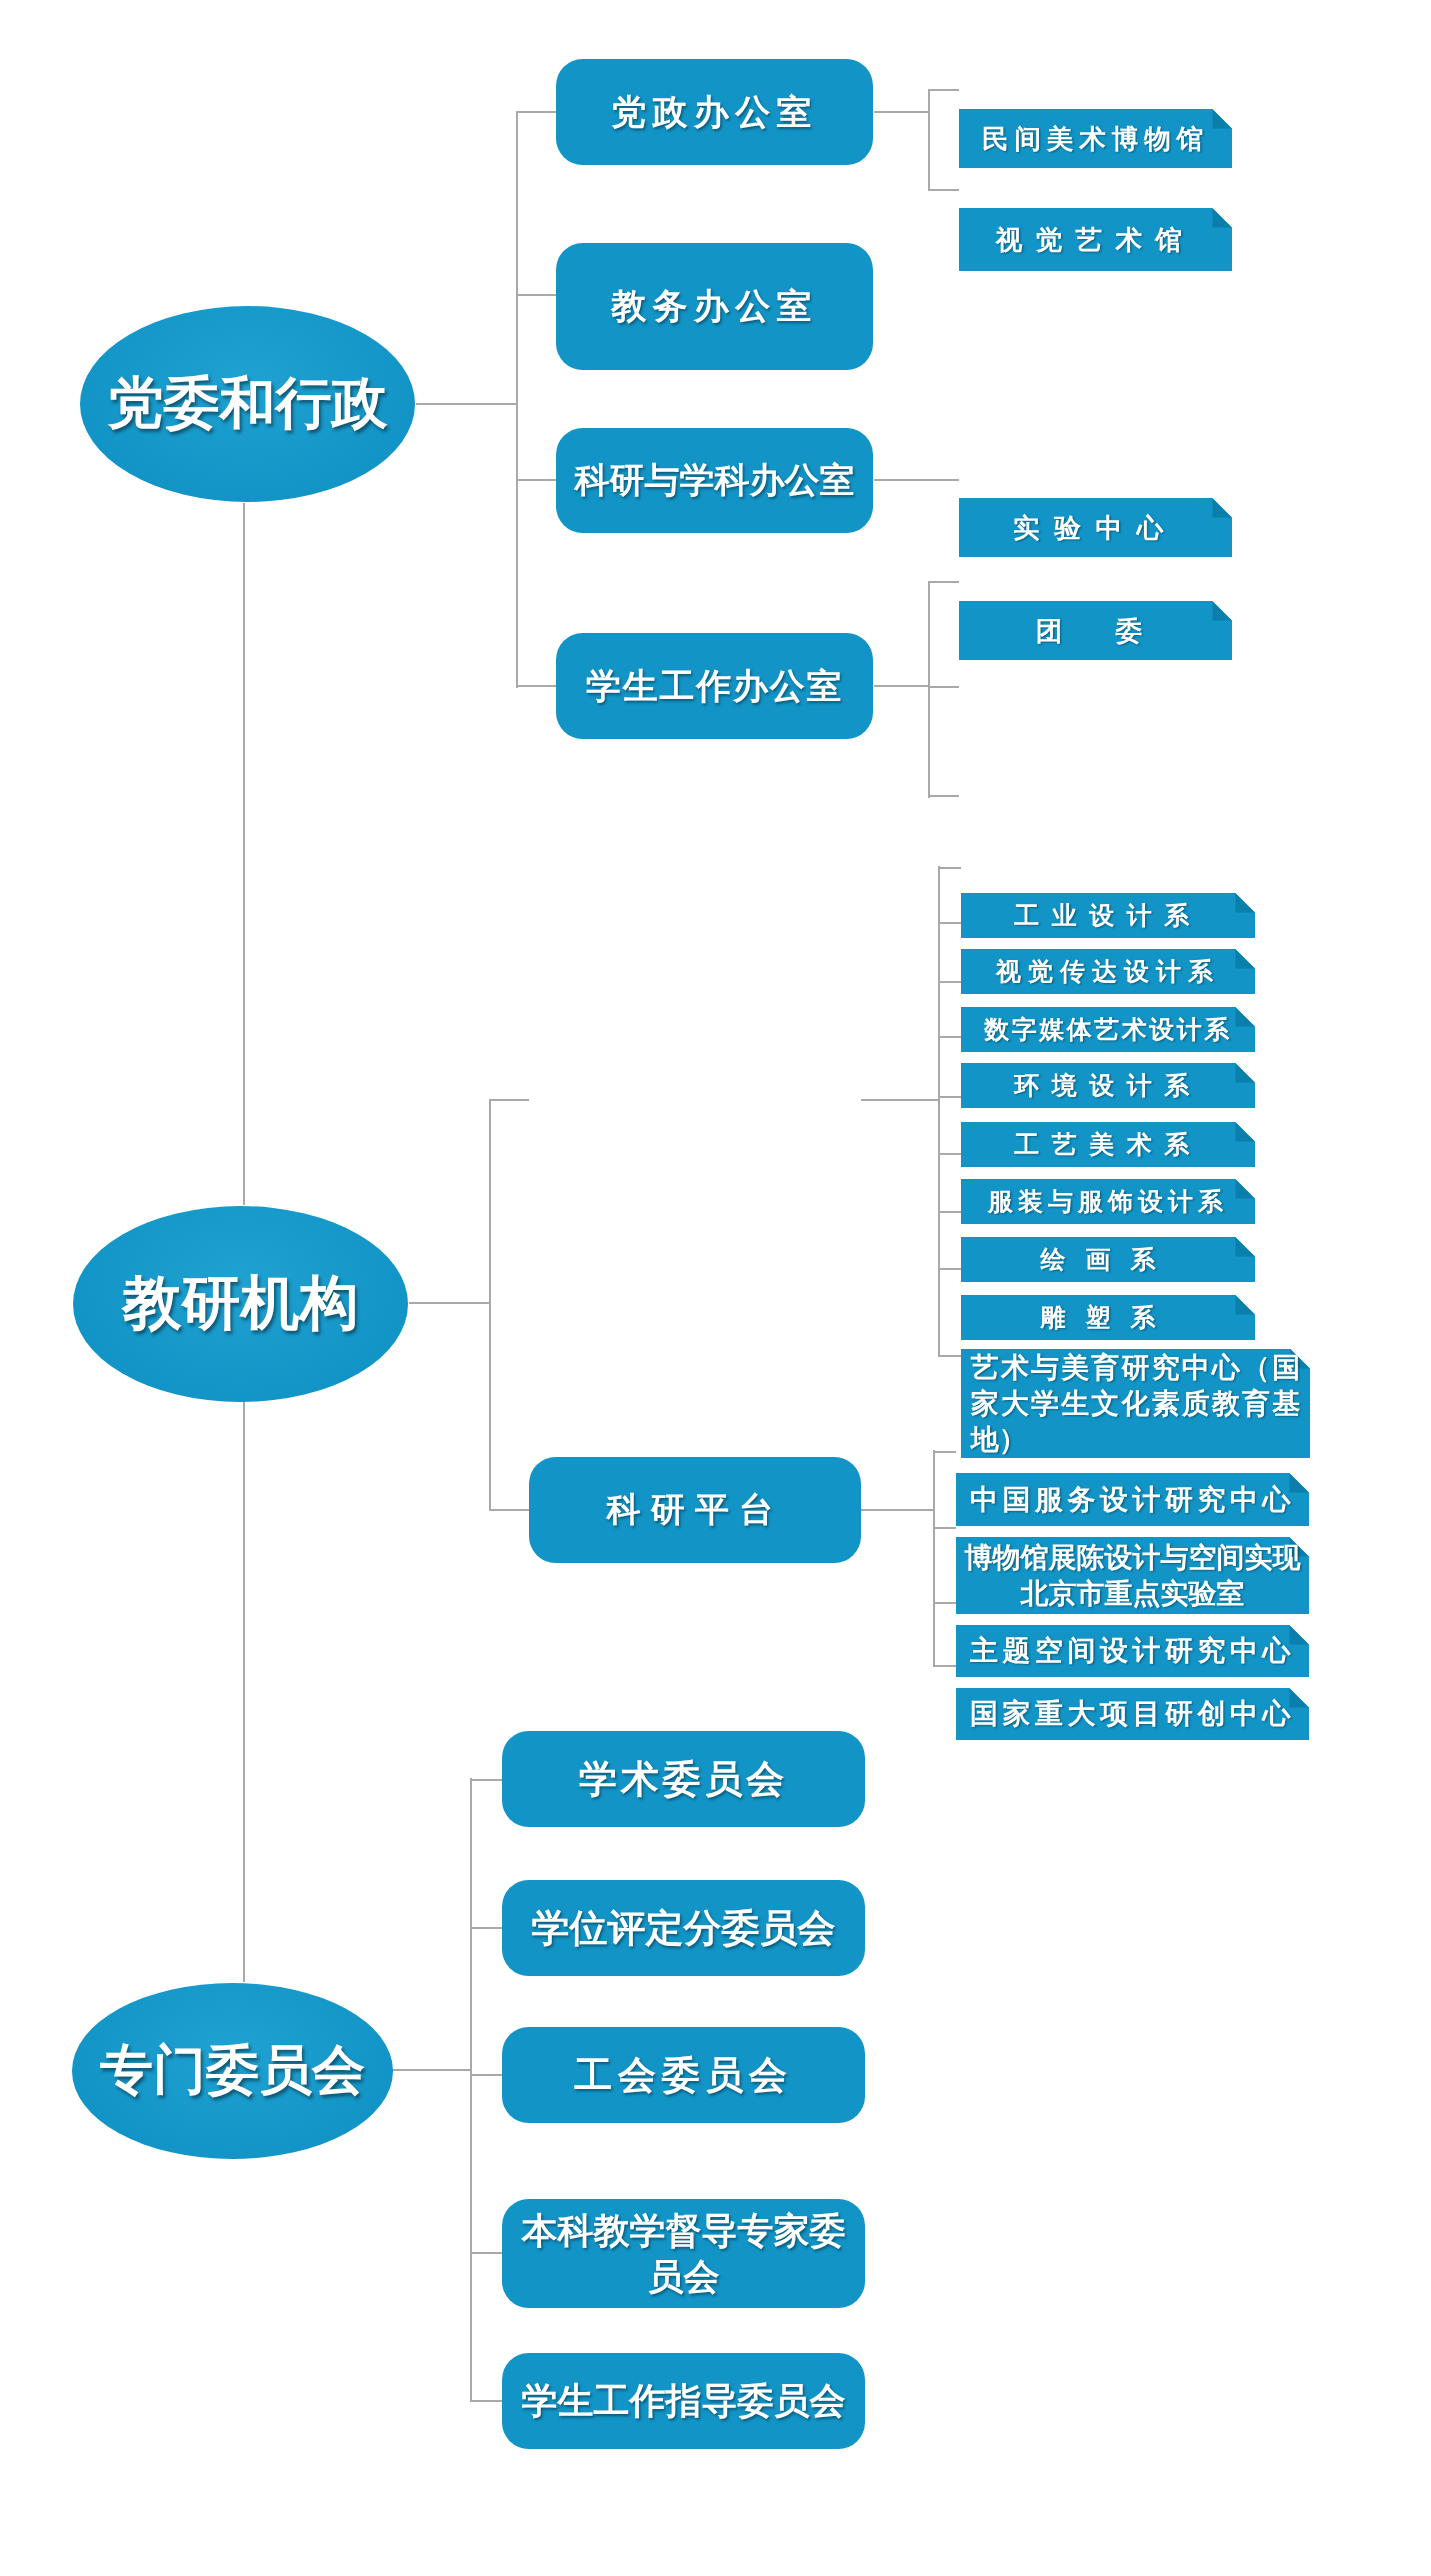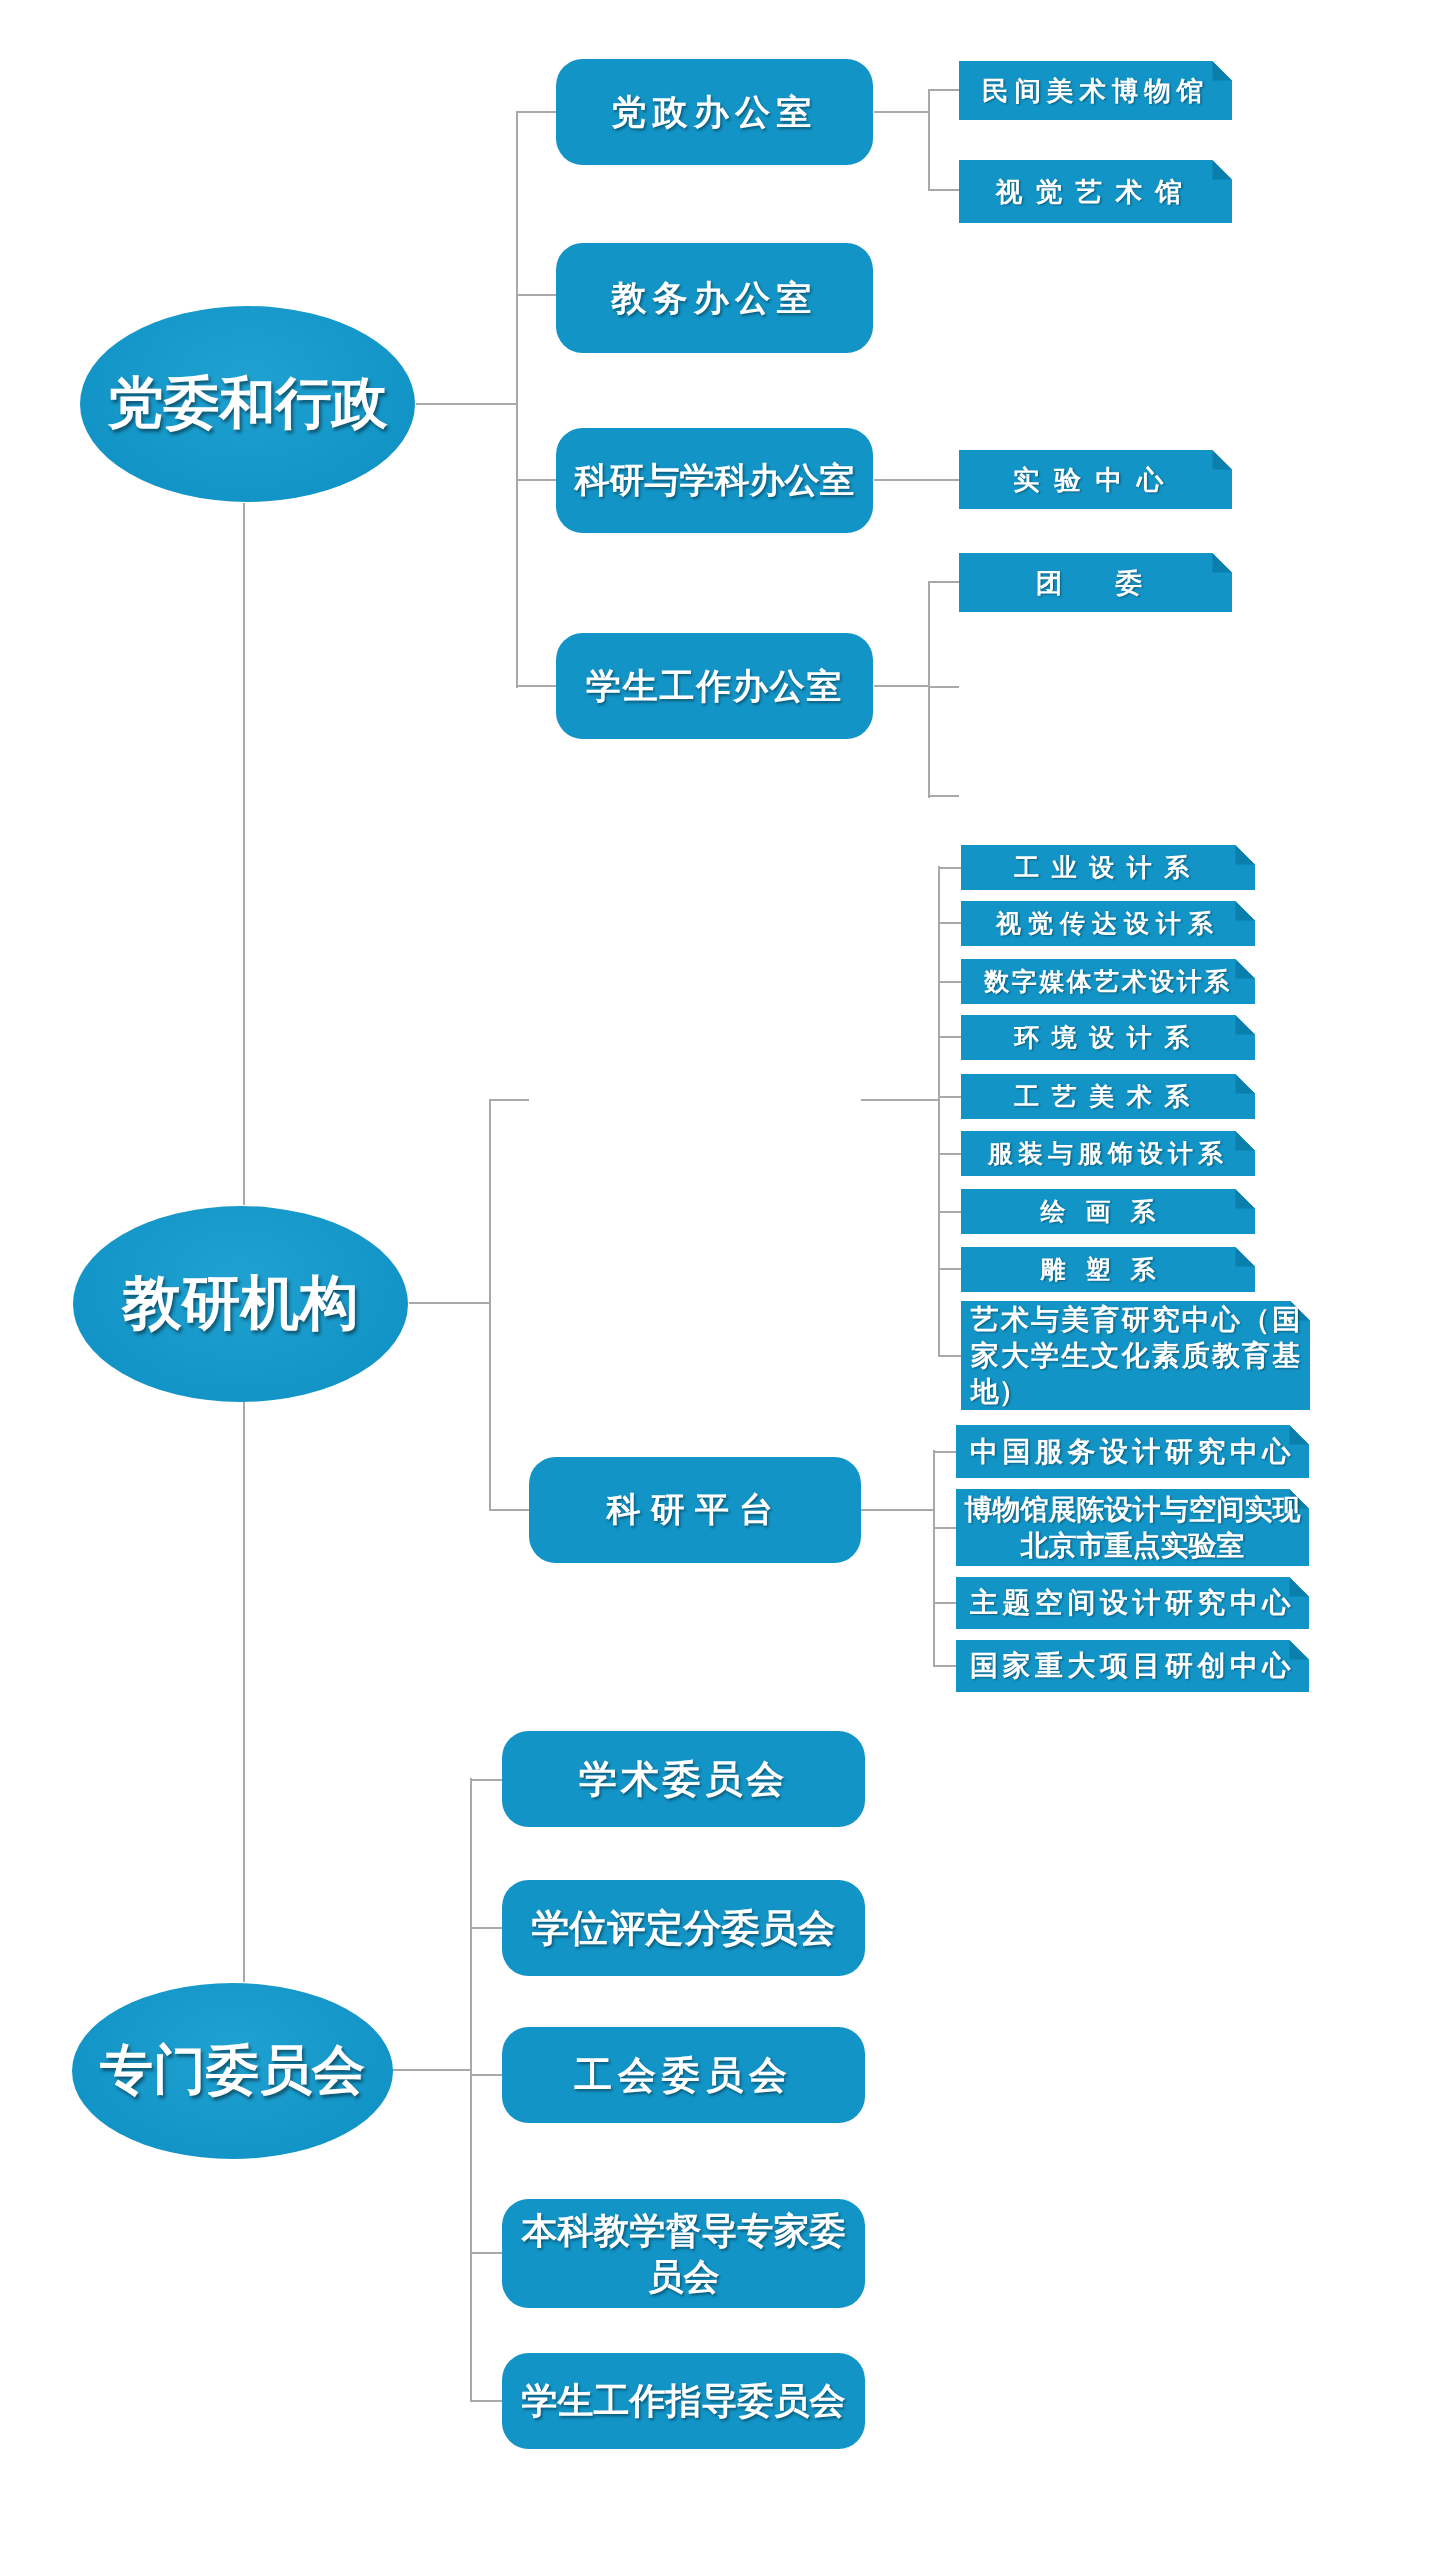--- a/index.html
+++ b/index.html
@@ -23,21 +23,21 @@
     position:absolute;background:var(--node-fill);border-radius:26.6px;
     color:var(--text);display:flex;align-items:center;justify-content:center;
     font-weight:bold;text-align:center;text-shadow:1.4px 2.1px 2.8px rgba(0,0,0,.4);
     box-sizing:border-box;padding:0 5.6px;
   }
   .banner{
     position:absolute;background:var(--node-fill);
     color:var(--text);display:flex;align-items:center;justify-content:center;
     font-weight:bold;text-align:center;text-shadow:1.4px 1.4px 2.1px rgba(0,0,0,.35);
     clip-path:polygon(0 0, calc(100% - 19.6px) 0, 100% 19.6px, 100% 100%, 0 100%);
-    box-sizing:border-box;padding:0 7px;
+    box-sizing:border-box;padding:0 7px;margin-top:48px;
   }
   .banner .fold{
     position:absolute;top:0;right:0;width:19.6px;height:19.6px;
     background:var(--node-fold);
     clip-path:polygon(0 0, 100% 100%, 0 100%);
     opacity:.85;
   }
   .banner .txt{position:relative;}
   .multi{line-height:36px;}
   .just{display:block;text-align:justify;}
@@ -102,21 +102,21 @@
   <div class="ln h" style="left:470px;top:1927px;width:32px"></div>
   <div class="ln h" style="left:470px;top:2074px;width:32px"></div>
   <div class="ln h" style="left:470px;top:2252px;width:32px"></div>
   <div class="ln h" style="left:470px;top:2400px;width:32px"></div>
 
   <div class="ellipse" style="left:80px;top:306px;width:335px;height:196px;font-size:56px">党委和行政</div>
   <div class="ellipse" style="left:73px;top:1206px;width:335px;height:196px;font-size:59px">教研机构</div>
   <div class="ellipse" style="left:72px;top:1983px;width:321px;height:176px;font-size:53px">专门委员会</div>
 
   <div class="box" style="left:556px;top:59px;width:317px;height:106px;font-size:35px;letter-spacing:.18em">党政办公室</div>
-  <div class="box" style="left:556px;top:243px;width:317px;height:110px;font-size:35px;letter-spacing:.18em">教务办公室</div>
+  <div class="box" style="left:556px;top:243px;width:317px;height:127px;font-size:35px;letter-spacing:.18em">教务办公室</div>
   <div class="box" style="left:556px;top:428px;width:317px;height:105px;font-size:35px">科研与学科办公室</div>
   <div class="box" style="left:556px;top:633px;width:317px;height:106px;font-size:35px;letter-spacing:.05em">学生工作办公室</div>
 
   <div class="box" style="left:529px;top:1457px;width:332px;height:106px;font-size:34px;letter-spacing:.3em">科研平台</div>
 
   <div class="box" style="left:502px;top:1731px;width:363px;height:96px;font-size:38px;letter-spacing:.1em">学术委员会</div>
   <div class="box" style="left:502px;top:1880px;width:363px;height:96px;font-size:38px">学位评定分委员会</div>
   <div class="box" style="left:502px;top:2027px;width:363px;height:96px;font-size:38px;letter-spacing:.15em">工会委员会</div>
   <div class="box" style="left:502px;top:2199px;width:363px;height:109px;font-size:36px;line-height:46px">本科教学督导专家委员会</div>
   <div class="box" style="left:502px;top:2353px;width:363px;height:96px;font-size:36px">学生工作指导委员会</div>

